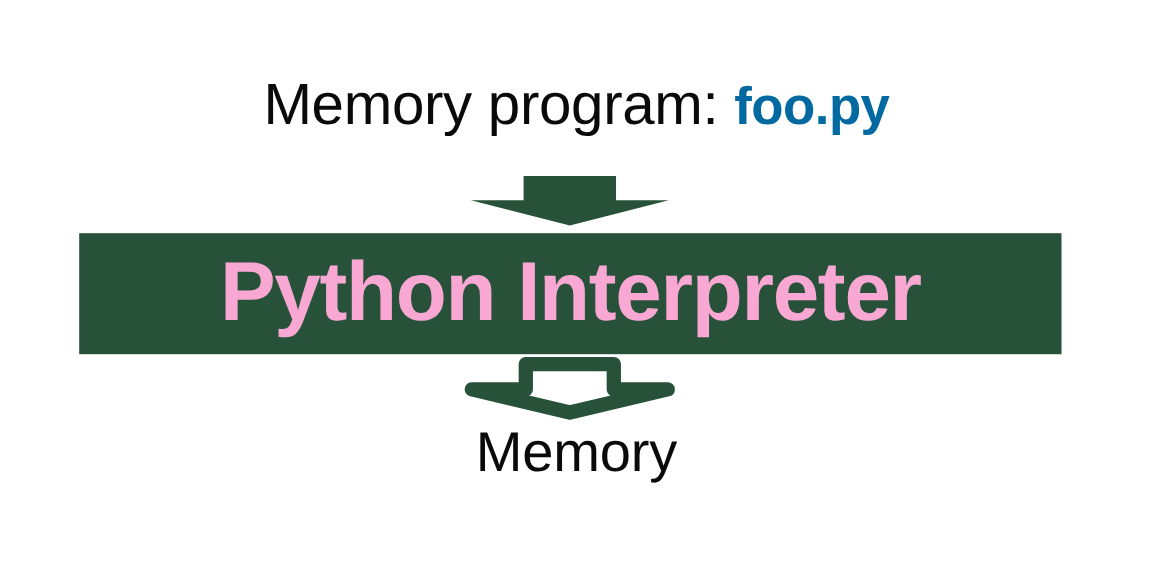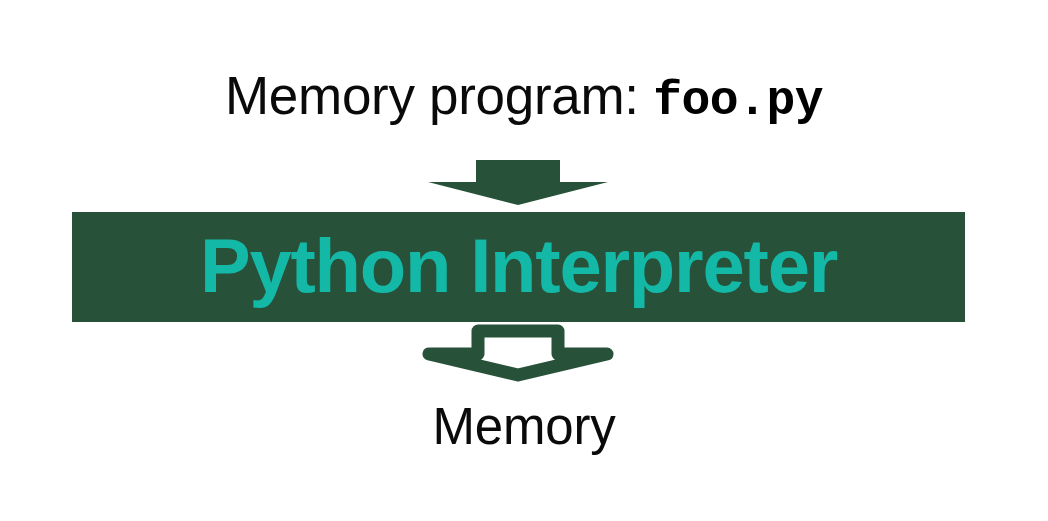--- a/index.html
+++ b/index.html
@@ -32,24 +32,24 @@
     line-height: 1;
   }
   .heading-plain {
     font-family: "Liberation Sans", sans-serif;
     font-size: 53px;
     font-weight: 400;
     color: #0a0a0a;
     letter-spacing: -0.3px;
   }
   .heading-code {
-    font-family: Liberation Mono, monospace;
+    font-family: Liberation Sans, sans-serif;
     font-size: 48px;
     font-weight: 700;
-    color: #000000;
+    color: #0369a1;
     letter-spacing: -0.5px;
   }
 
   
   .arrow-top {
     position: absolute;
     left: 428px;
     top: 160px;
     width: 180px;
     height: 45px;
@@ -78,41 +78,40 @@
     background: #275239;
     display: flex;
     align-items: center;
     justify-content: center;
   }
   .interpreter-label {
     font-family: "Liberation Sans", sans-serif;
     font-weight: 700;
     font-size: 76px;
     line-height: 1;
-    color: #14b8a6;
+    color: #f9a8d4;
     letter-spacing: -1.2px;
     white-space: nowrap;
     transform: translateY(-1px);
   }
 
   
   .memory-label {
     position: absolute;
     left: 0;
     right: 0;
     top: 385px;
     text-align: center;
     font-family: "Liberation Sans", sans-serif;
     font-size: 51px;
     font-weight: 400;
     line-height: 1;
     color: #0a0a0a;
     letter-spacing: -0.2px;
     white-space: nowrap;
-    margin-top: 16px;
   }
 </style>
 </head>
 <body>
 
 <div class="canvas">
 
   <div class="heading">
     <span class="heading-plain">Memory program: </span><span class="heading-code">foo.py</span>
   </div>

